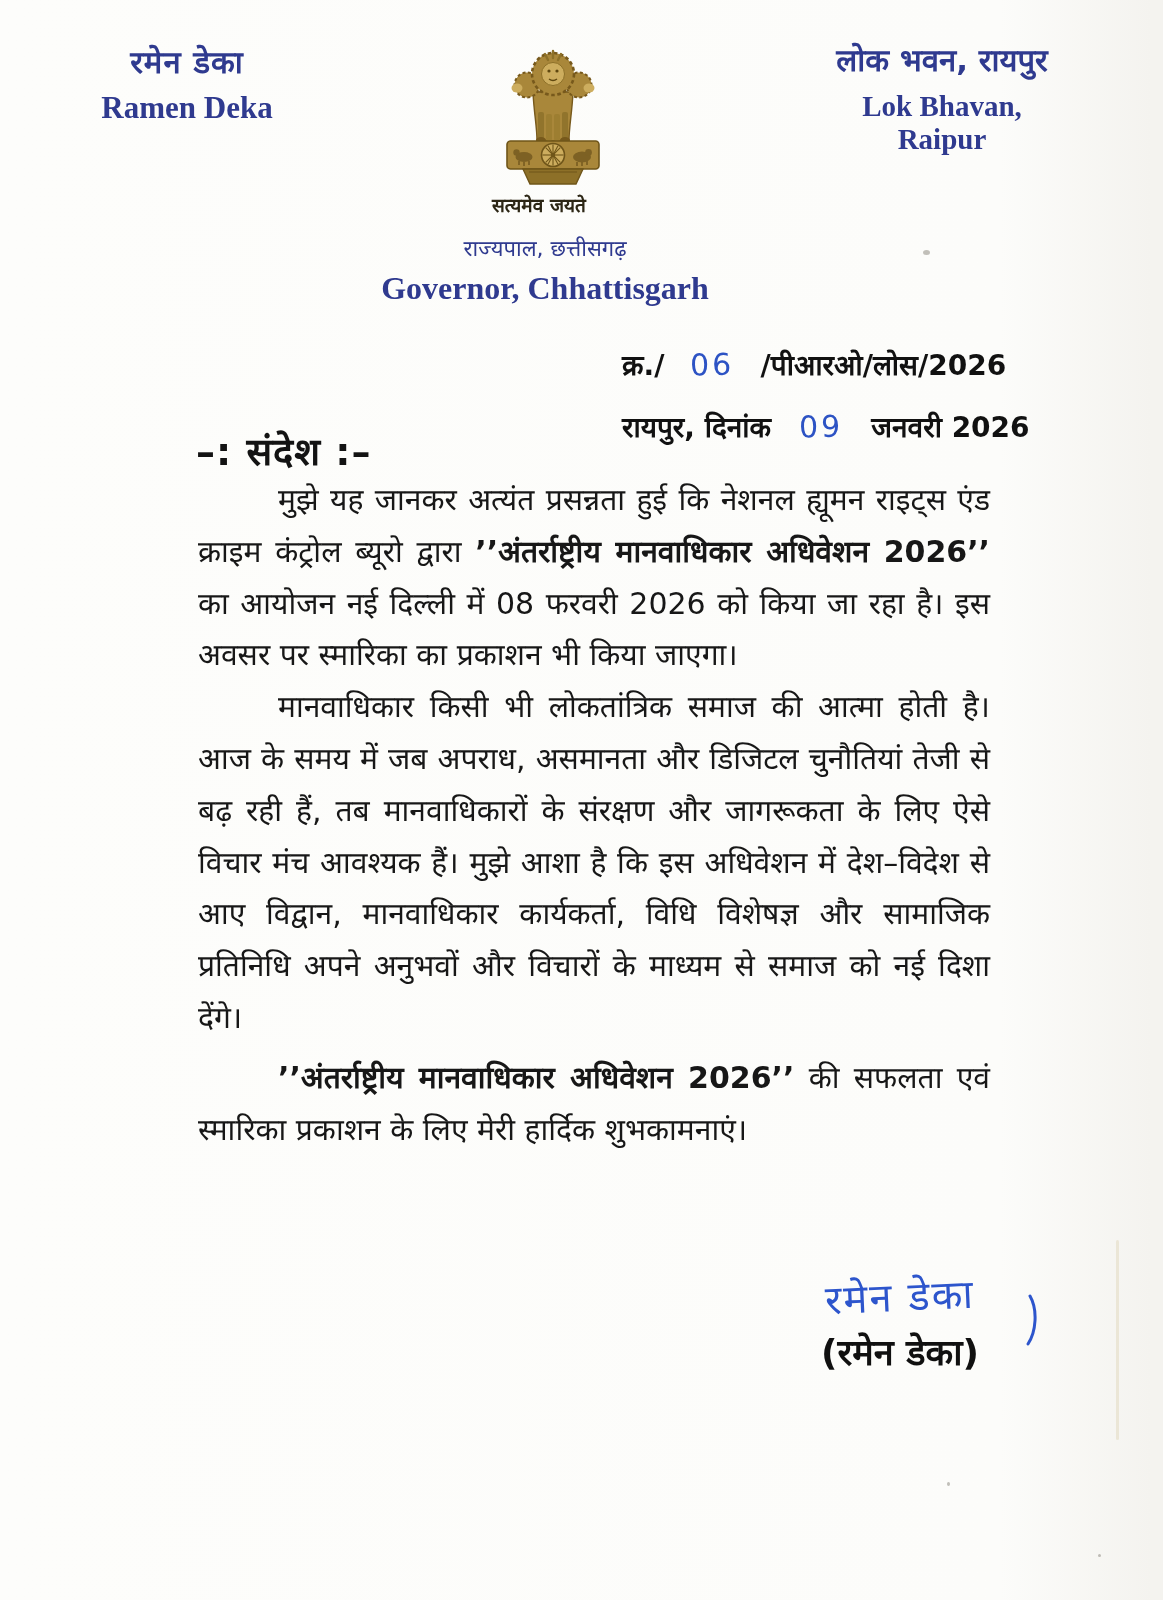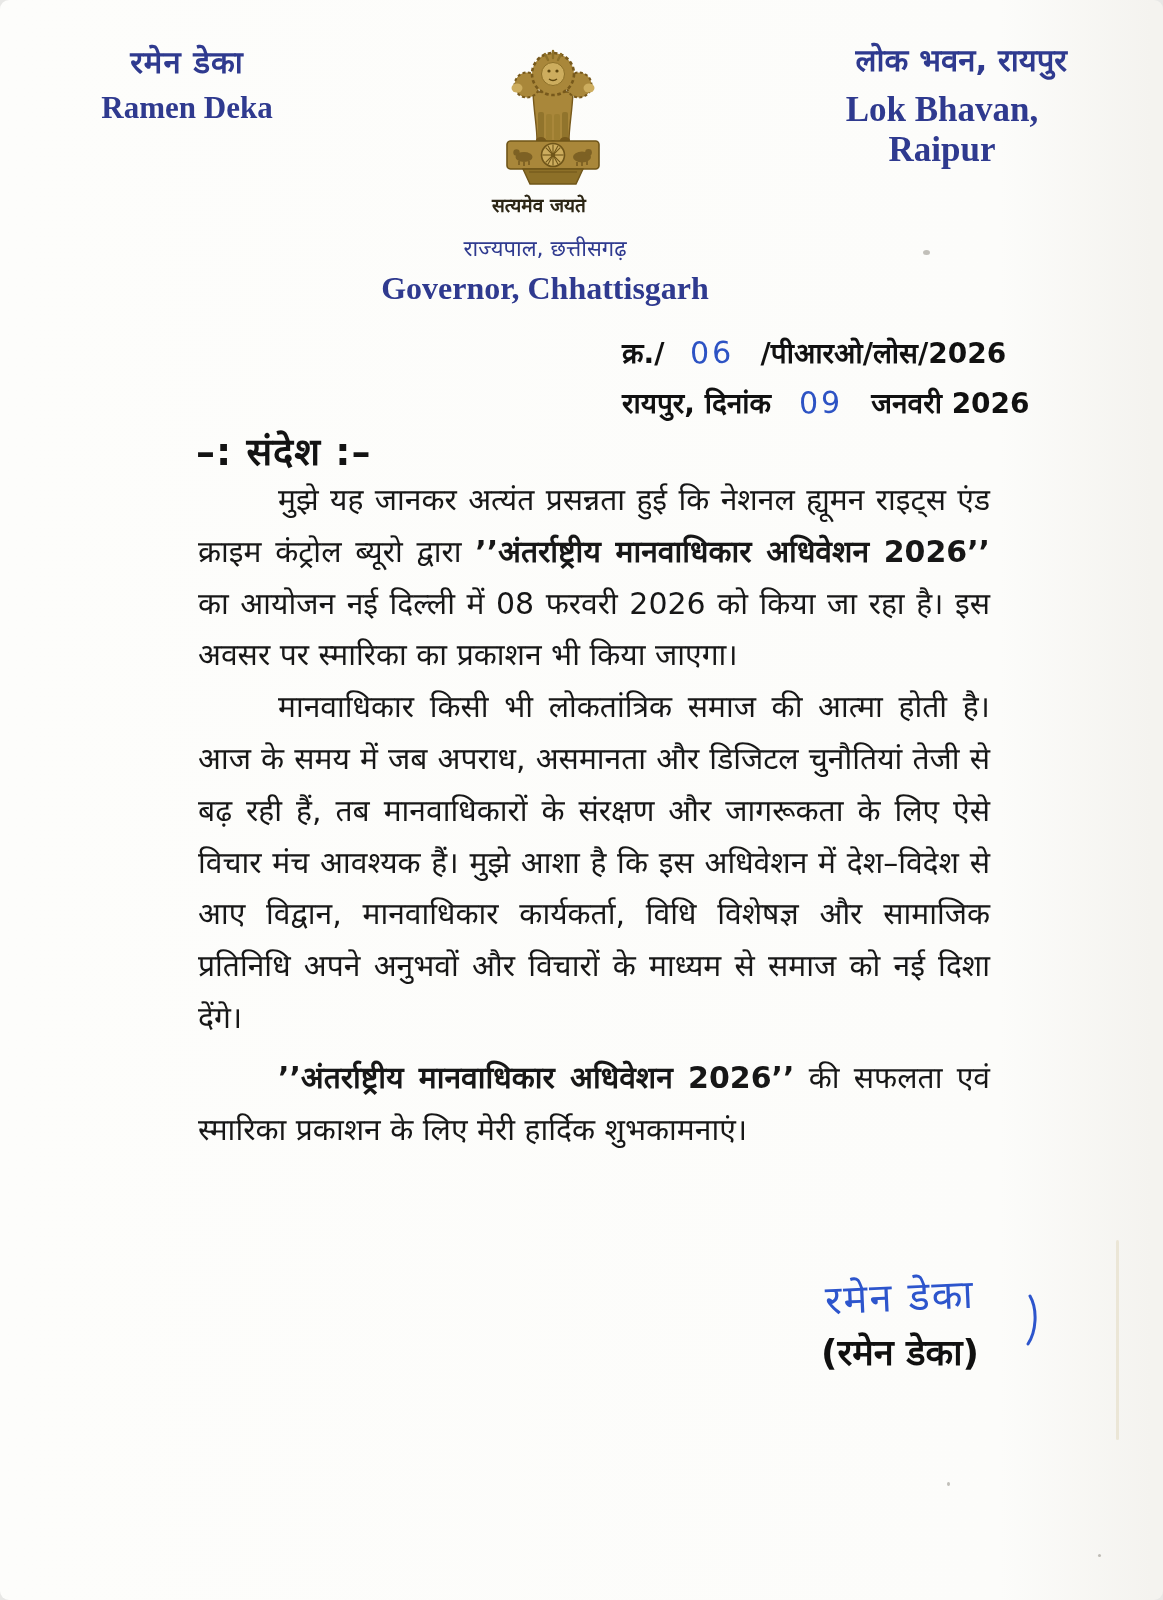--- a/index.html
+++ b/index.html
@@ -4,39 +4,38 @@
 <style>
   html,body{margin:0;padding:0;background:#e8e8e6;}
   .page{
     position:relative;
     width:1163px;height:1600px;
     margin:0 auto;
     background:linear-gradient(90deg,#fdfdfb 0%, #fcfcfa 86%, #f4f3ef 99%);
     overflow:hidden;
     font-family:"DejaVu Sans",sans-serif;
     color:#161616;
-    border-radius:9px;
   }
   
   .hdr-left{position:absolute;left:62px;top:40px;width:250px;text-align:center;color:#2f3a8f;}
   .hdr-left .hi{font-size:31px;font-weight:700;letter-spacing:1px;}
   .hdr-left .en{font-size:31px;font-weight:700;margin-top:8px;font-family:"Liberation Serif","DejaVu Serif",serif;}
   .hdr-right{position:absolute;right:96px;top:38px;width:250px;text-align:center;color:#2f3a8f;}
-  .hdr-right .hi{font-size:31px;font-weight:700;text-align:right;}
-  .hdr-right .en{font-size:35px;font-weight:700;margin-top:10px;font-family:"Liberation Serif","DejaVu Serif",serif;}
+  .hdr-right .hi{font-size:31px;font-weight:700;}
+  .hdr-right .en{font-size:29px;font-weight:700;margin-top:10px;font-family:"Liberation Serif","DejaVu Serif",serif;}
   .emblem-wrap{position:absolute;left:492px;top:36px;width:130px;text-align:left;}
   .motto{font-size:19px;font-weight:700;color:#2c2615;margin-top:2px;white-space:nowrap;}
   .office{position:absolute;left:330px;top:232px;width:430px;text-align:center;color:#2f3a8f;}
   .office .hi{font-size:22px;font-weight:400;}
   .office .en{font-size:32px;font-weight:700;margin-top:8px;font-family:"Liberation Serif","DejaVu Serif",serif;}
   
   .refblock{position:absolute;left:622px;top:330px;font-size:28px;font-weight:700;color:#111;}
   .refblock .row{white-space:nowrap;line-height:38px;}
   .handink{display:inline-block;color:#2d53c4;font-weight:400;font-size:30px;letter-spacing:3px;transform:rotate(-1deg);}
-  .ref-num{margin:4px 26px;}
+  .ref-num{margin:16px 26px;}
   .date-num{margin:8px 28px;}
   
   .heading{position:absolute;left:196px;top:424px;width:774px;text-align:left;font-size:38px;font-weight:700;color:#131313;letter-spacing:1px;}
   .body-text{position:absolute;left:198px;top:474px;width:792px;font-size:30px;line-height:51.8px;text-align:justify;color:#171717;}
   .body-text p{margin:0;text-indent:80px;}
   .body-text p.extra-gap{margin-top:8px;}
   .seg-bold{font-weight:700;}
   
   .sig{position:absolute;left:770px;top:1268px;width:260px;text-align:center;}
   .sig-hand{position:relative;display:inline-block;color:#2d55cc;font-size:40px;font-weight:400;transform:rotate(-2.5deg);letter-spacing:2px;}

